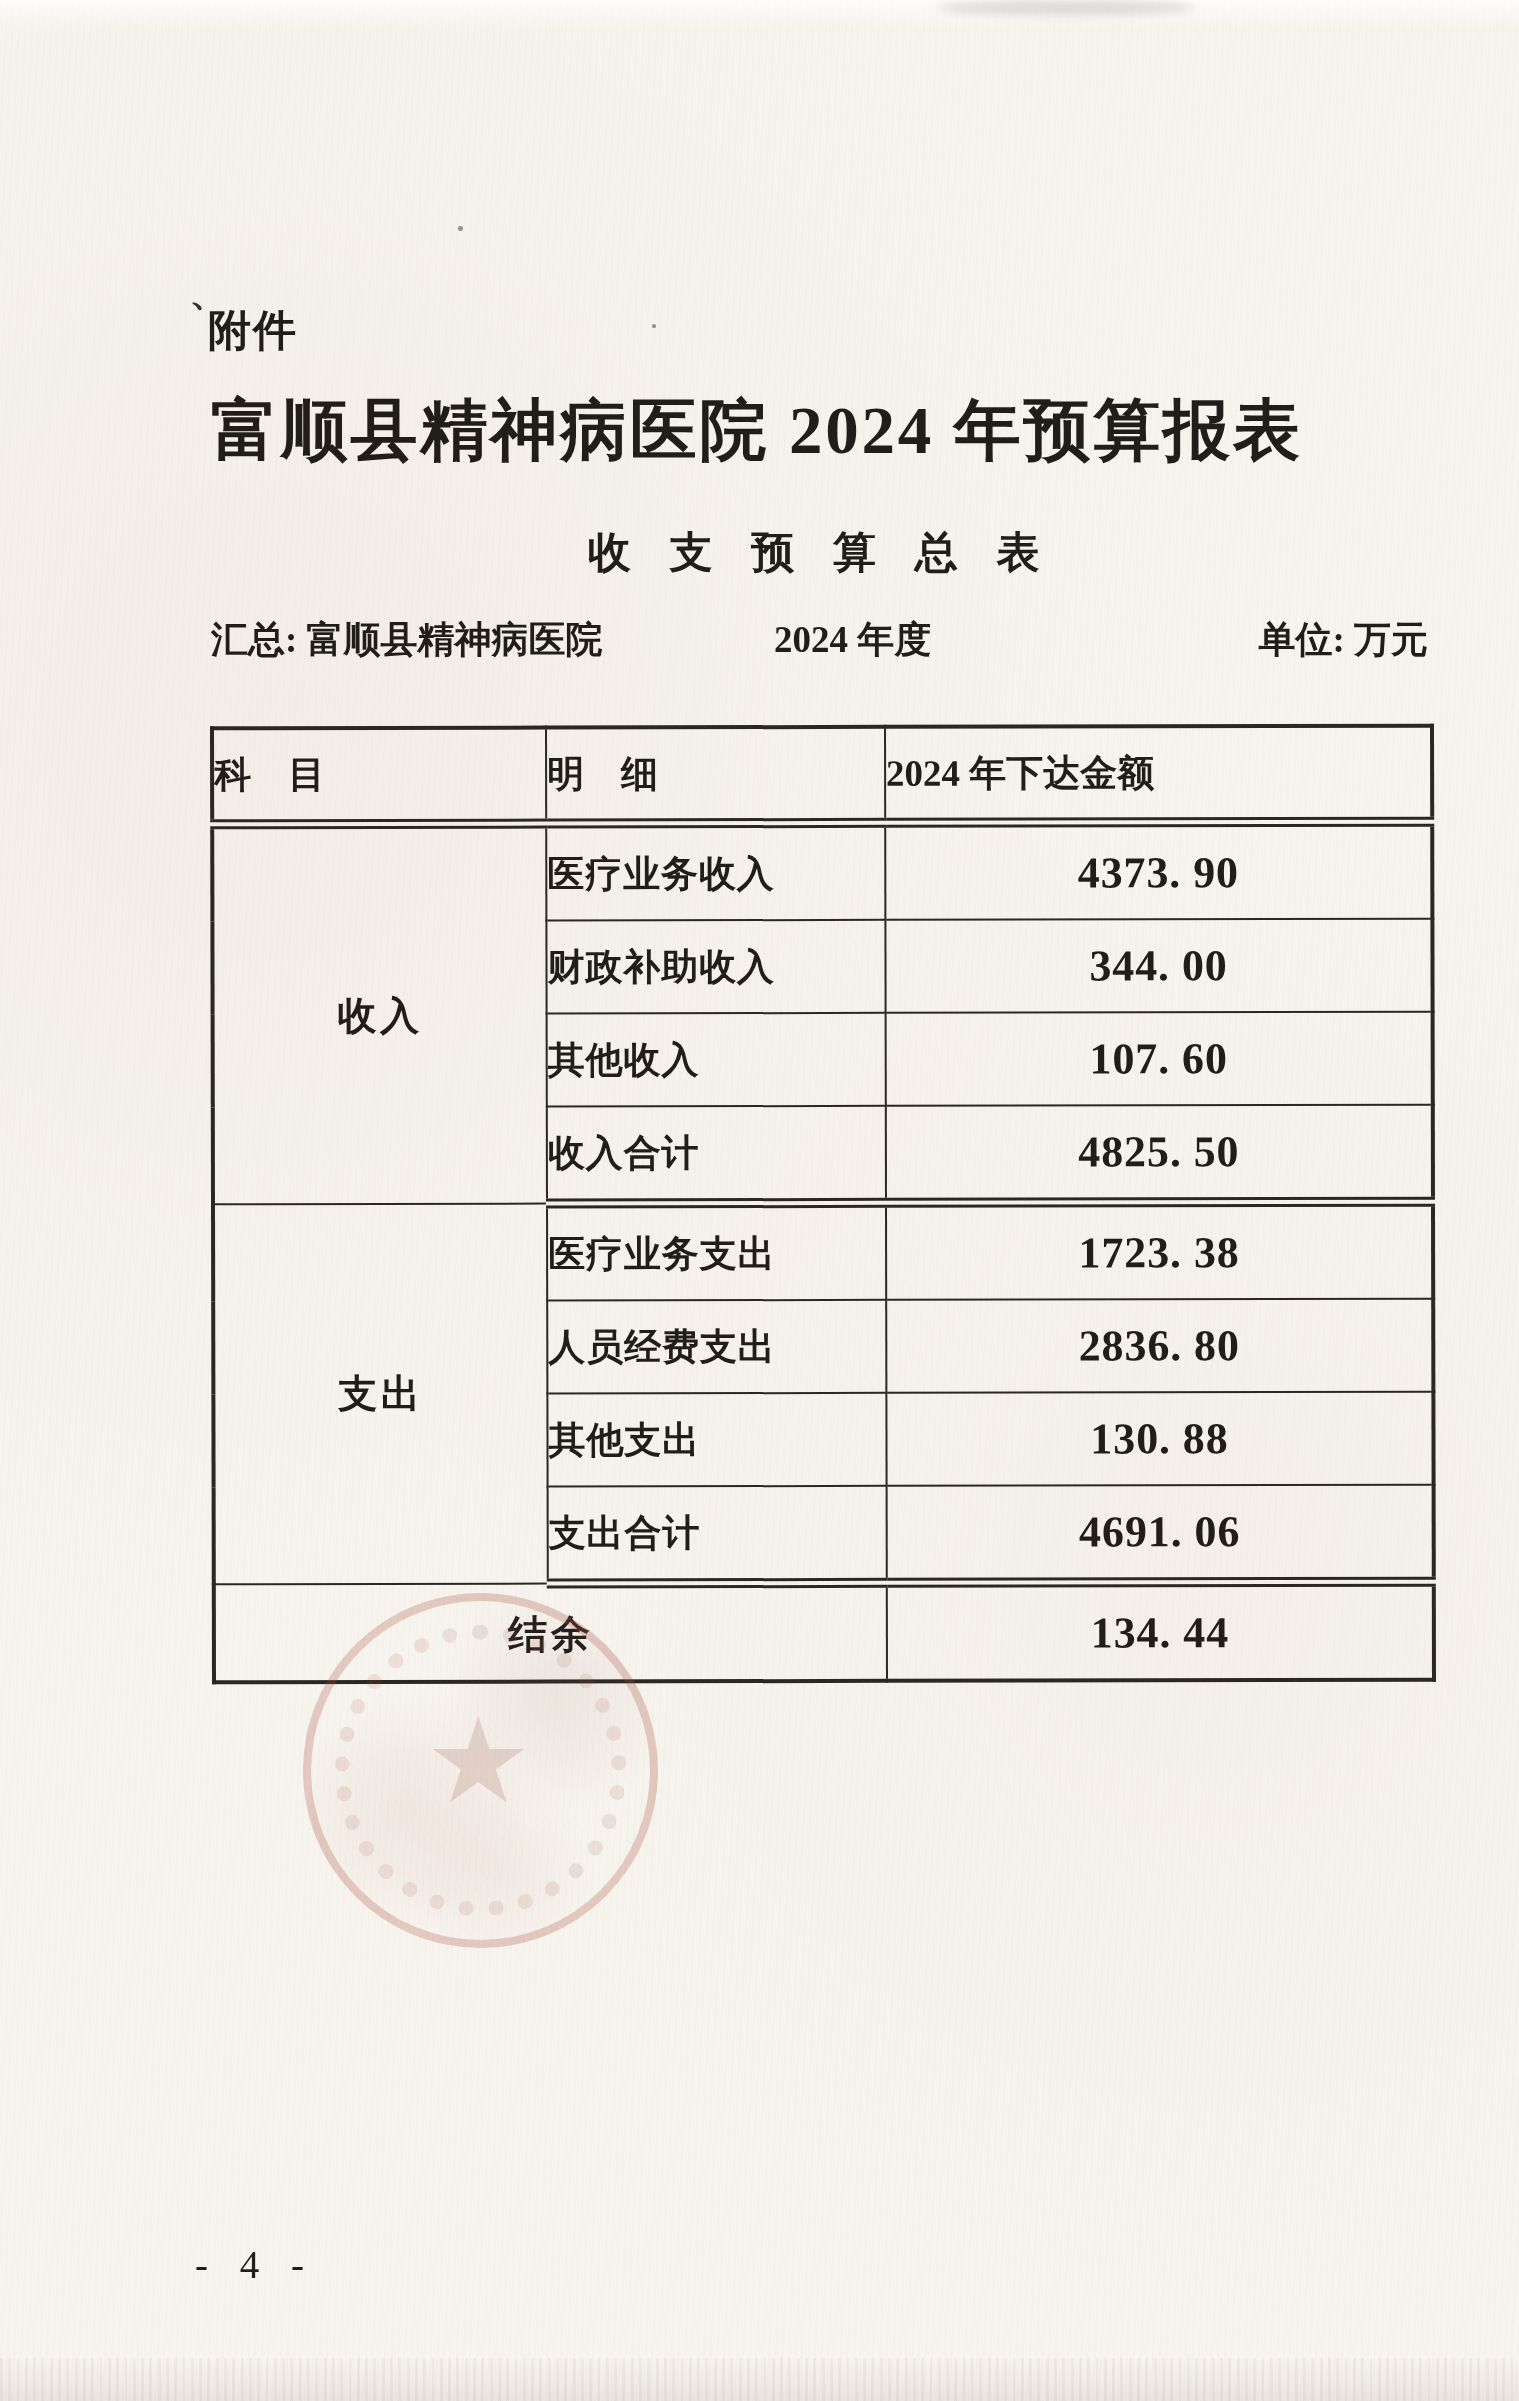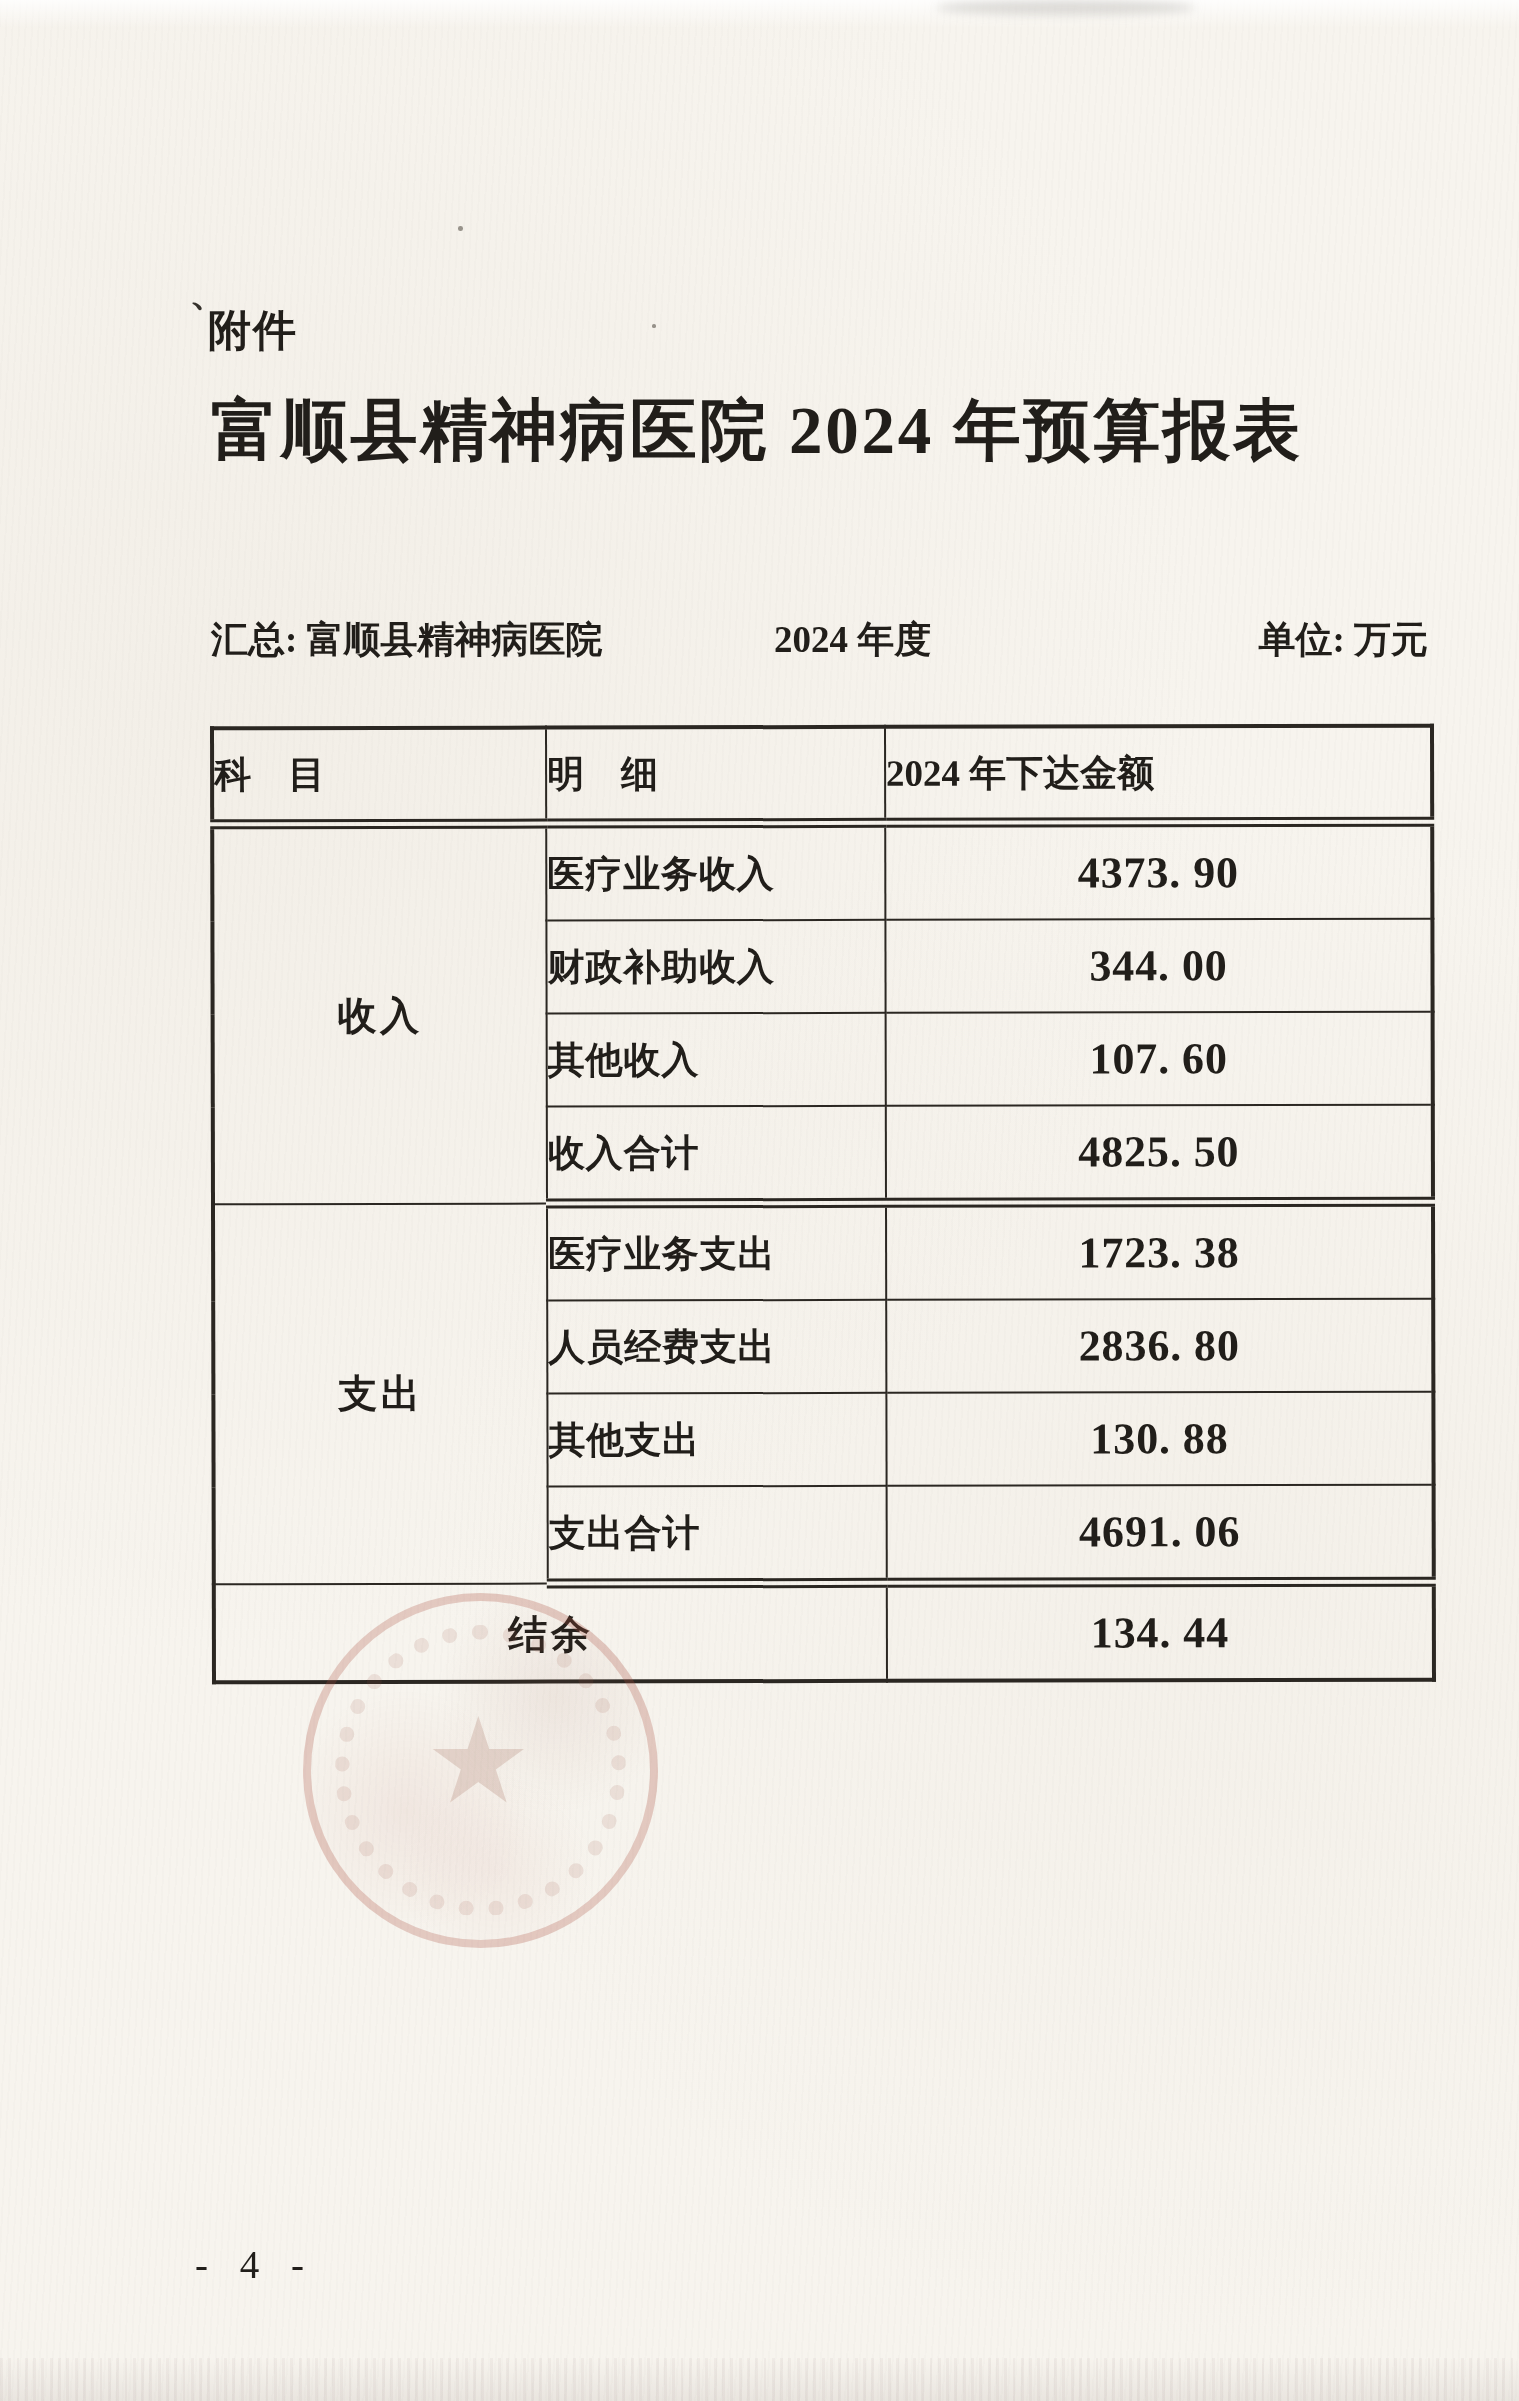--- a/index.html
+++ b/index.html
@@ -131,20 +131,21 @@
   <div class="scan-top-smudge"></div>
 
   <span class="stray-mark">、</span>
   <div class="speck" style="left:458px; top:226px; width:4.6px; height:4.6px;"></div>
   <div class="speck" style="left:652px; top:324px; width:3.7px; height:3.7px;"></div>
 
   <div class="attachment">附件</div>
 
   <h1 class="doc-title content-col" style="position:absolute;">富顺县精神病医院 2024 年预算报表</h1>
 
+  <h2 class="doc-subtitle content-col" style="position:absolute;">收 支 预 算 总 表</h2>
 
   <div class="meta-row content-col" style="position:absolute;">
     <span class="meta-summary">汇总: 富顺县精神病医院</span>
     <span class="meta-period">2024 年度</span>
     <span class="meta-unit">单位: 万元</span>
   </div>
 
   <div class="table-wrap">
     <table class="budget">
       <colgroup>

